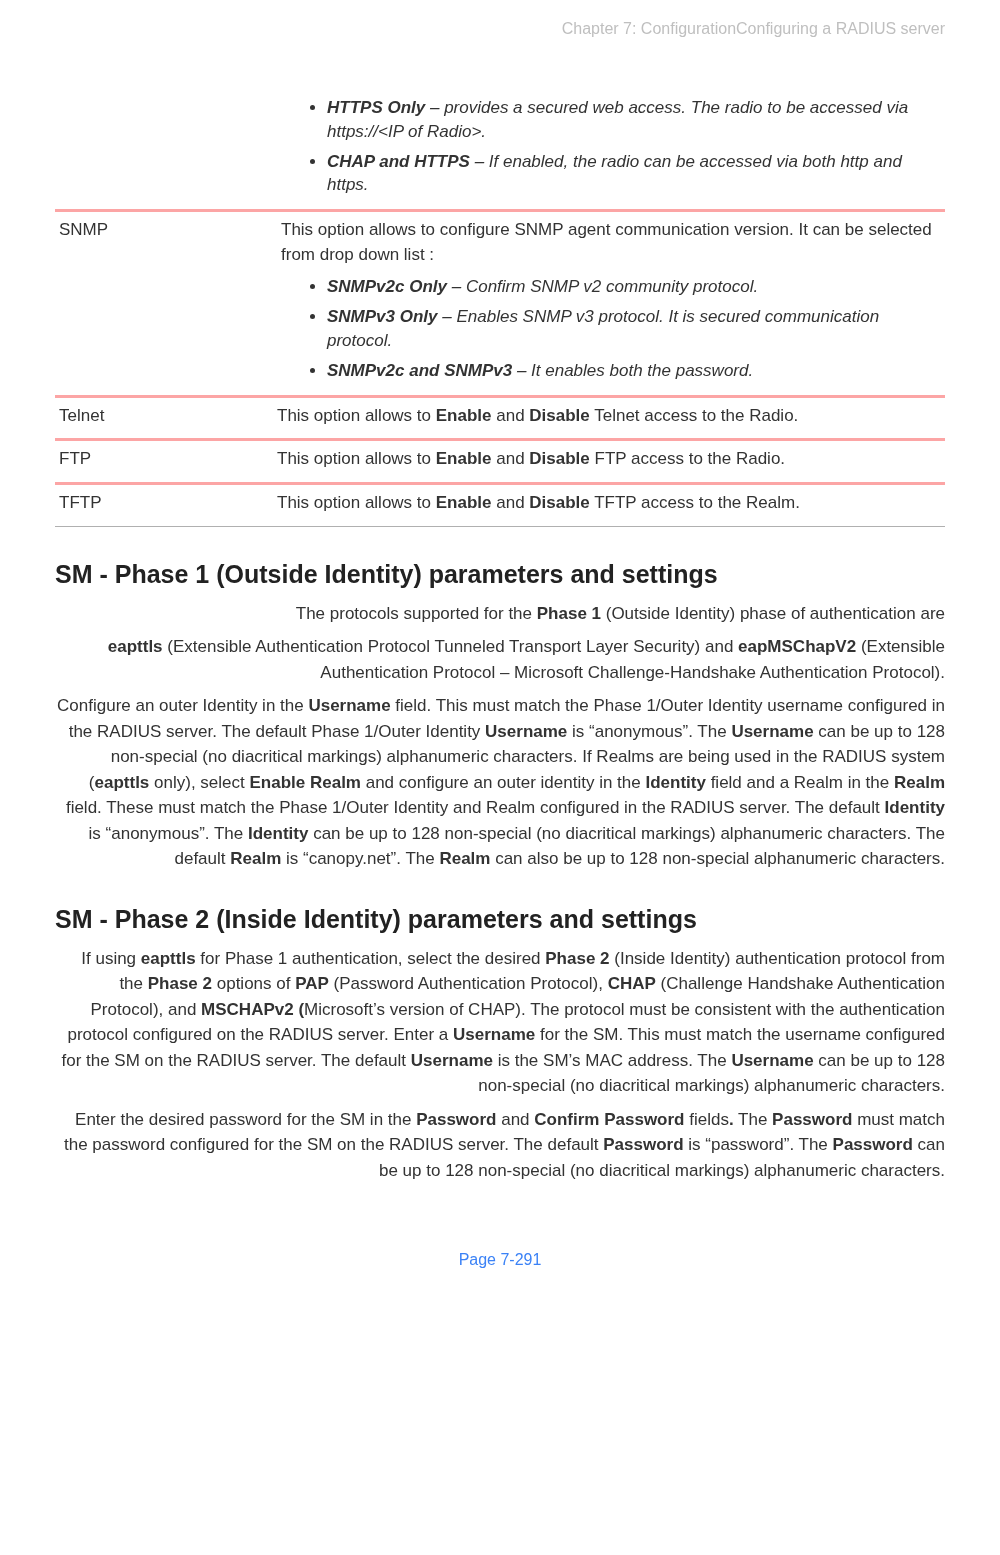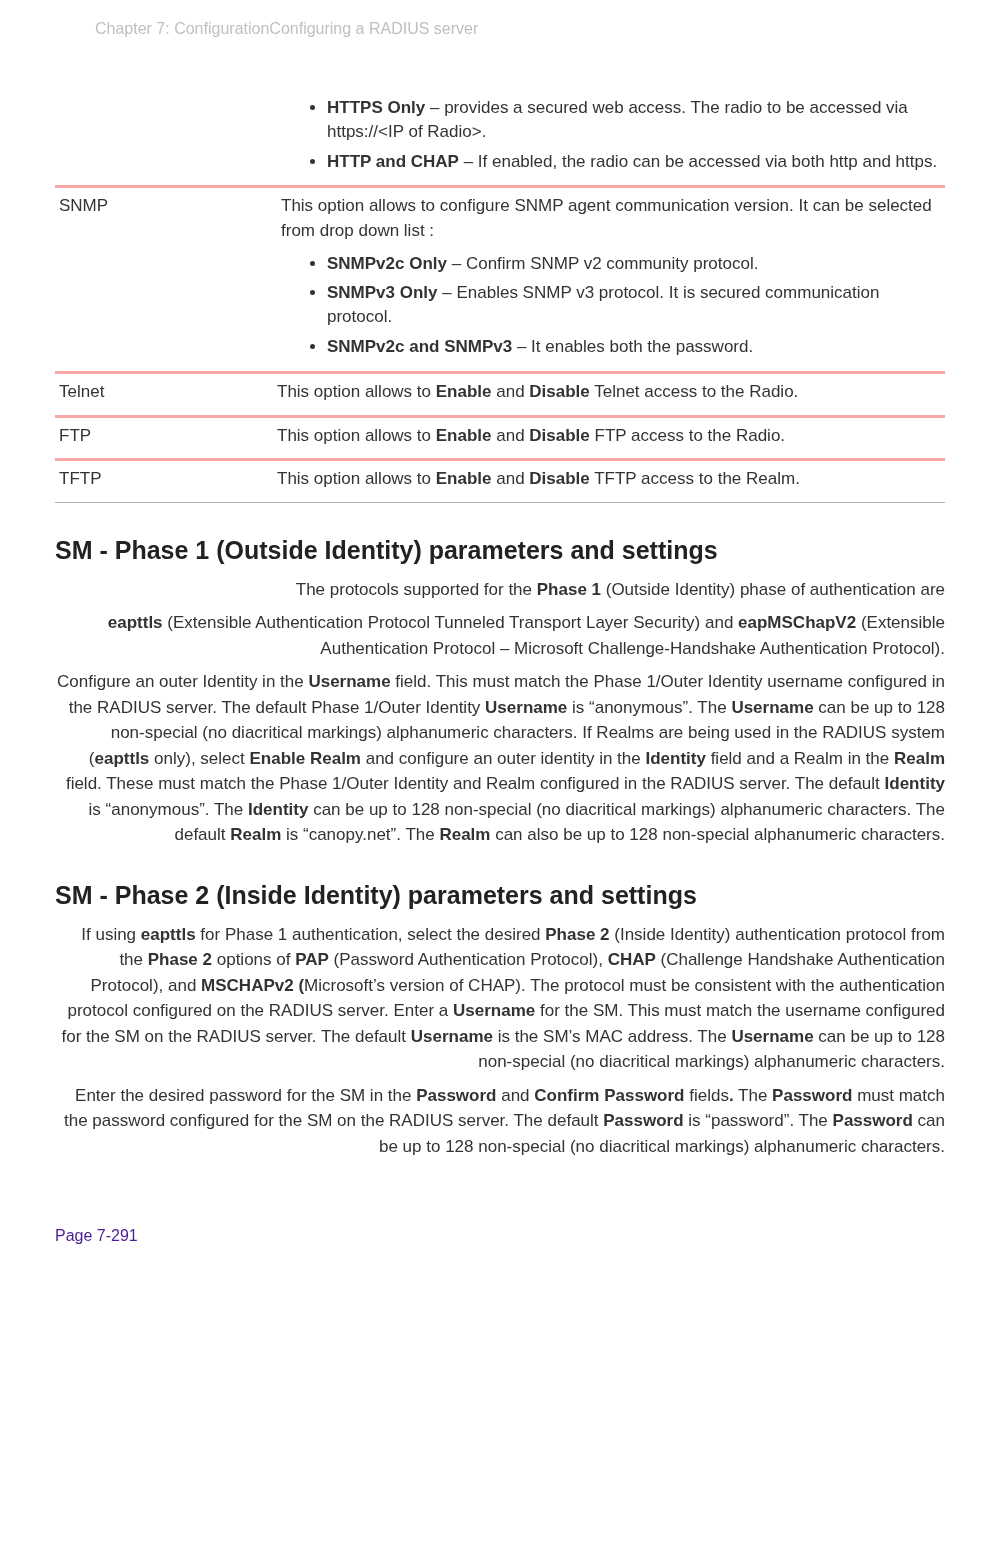--- a/index.html
+++ b/index.html
@@ -12,25 +12,24 @@
   .page {
     width: 1000px;
     min-height: 1555px;
     margin: 0 auto;
     padding: 20px 55px 0 55px;
     box-sizing: border-box;
     position: relative;
   }
   .header {
     display: flex;
-    justify-content: flex-start;
+    justify-content: flex-end;
     font-size: 16px;
     color: #bfbfbf;
     margin-bottom: 44px;
-    margin-left: 40px;
   }
   .header-left { }
   .header-right { }
 
   .cfg-table {
     width: 100%;
     border-collapse: collapse;
     font-size: 17px;
     color: #333;
     margin-bottom: 30px;
@@ -56,20 +55,21 @@
   }
 
   .bullets {
     margin: 4px 0 0 0;
     padding: 0 0 0 50px;
     list-style: disc;
   }
   .bullets li {
     padding: 4px 0 2px 0;
     line-height: 1.4;
+    font-style: italic;
   }
   .intro {
     margin: 0;
     padding: 0 0 0 4px;
     line-height: 1.45;
   }
 
   h2.section {
     font-family: Tahoma, Arial, sans-serif;
     font-weight: 700;
@@ -81,42 +81,43 @@
   p.body {
     font-size: 17px;
     color: #333;
     line-height: 1.5;
     margin: 0 0 8px 0;
     text-align: right;
   }
   .b { font-weight: 700; }
 
   .footer {
+    text-align: center;
     font-size: 16px;
-    color: #4c1d95;
+    color: #3b82f6;
     padding: 60px 0 25px 0;
   }
 </style>
 </head>
 <body>
 
 <div class="page">
   <div class="header">
     <div class="header-left">Chapter 7:  Configuration</div>
     <div class="header-right">Configuring a RADIUS server</div>
   </div>
 
   <table class="cfg-table">
     <tbody>
         <tr>
       <td class="key first-row"></td>
       <td class="desc first-row">
         <ul class="bullets">
           <li><span class="b">HTTPS Only</span><span> – provides a secured web access. The radio to be accessed via https://&lt;IP of Radio&gt;.</span></li>
-          <li><span class="b">HTTP and CHAP</span><span> – If enabled, the radio can be accessed via both http and https.</span></li>
+          <li><span class="b">CHAP and HTTPS</span><span> – If enabled, the radio can be accessed via both http and https.</span></li>
         </ul>
       </td>
     </tr>
     <tr>
       <td class="key">SNMP</td>
       <td class="desc">
         <p class="intro">This option allows to configure SNMP agent communication version. It can be selected from drop down list :</p>
         <ul class="bullets">
           <li><span class="b">SNMPv2c Only</span><span> – Confirm SNMP v2 community protocol.</span></li>
           <li><span class="b">SNMPv3 Only</span><span> – Enables SNMP v3 protocol. It is secured communication protocol.</span></li>

